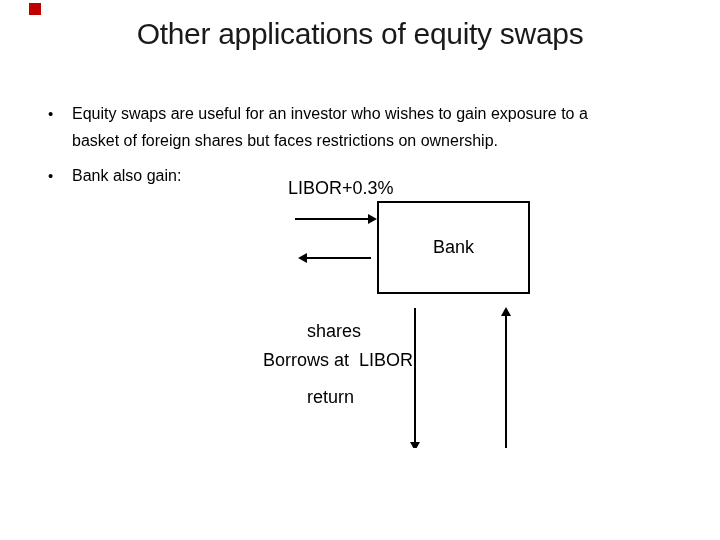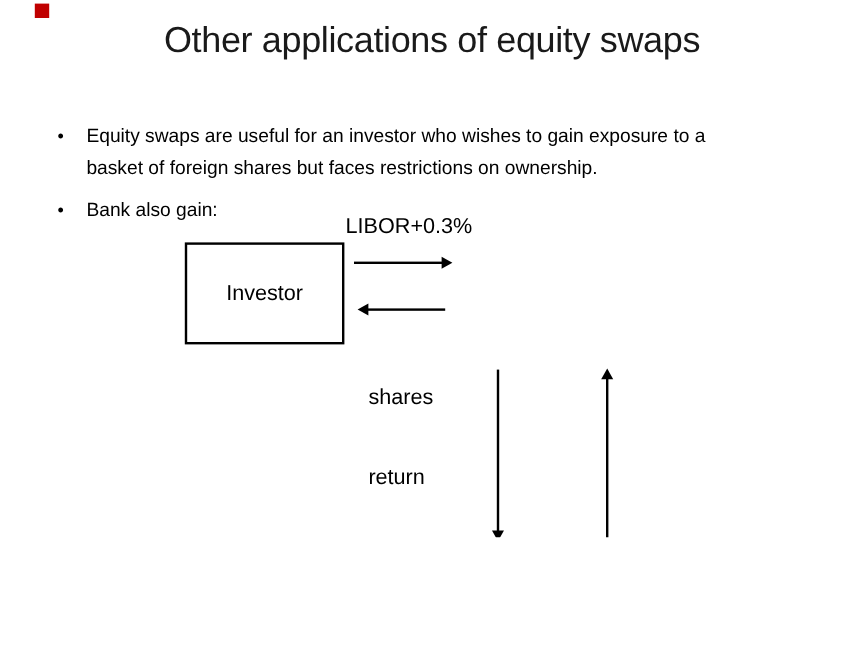--- a/index.html
+++ b/index.html
@@ -62,32 +62,33 @@
     <div class="bullet-item">
       <span class="bullet-marker">•</span>
       <div class="bullet-text">
         <div>Bank also gain:</div>
       </div>
     </div>
   </div>
 
   <div class="diagram-label lbl-libor">LIBOR+0.3%</div>
 
-  <div class="box investor-box">
-    <span>Investor</span>
+
+  <div class="box bank-box">
+    <span>Bank</span>
   </div>
-
 
   <div class="arrow-e"></div>
   <div class="arrow-w"></div>
 
   <div class="diagram-label lbl-return">
     <div>shares</div>
     <div>return</div>
   </div>
 
   <div class="arrow-s"></div>
   <div class="arrow-n"></div>
 
+  <div class="diagram-label lbl-borrows">Borrows at  LIBOR</div>
 
   <div class="page-number" style="color: rgb(138, 138, 138);">18</div>
 
 </div>
 
 </body></html>

